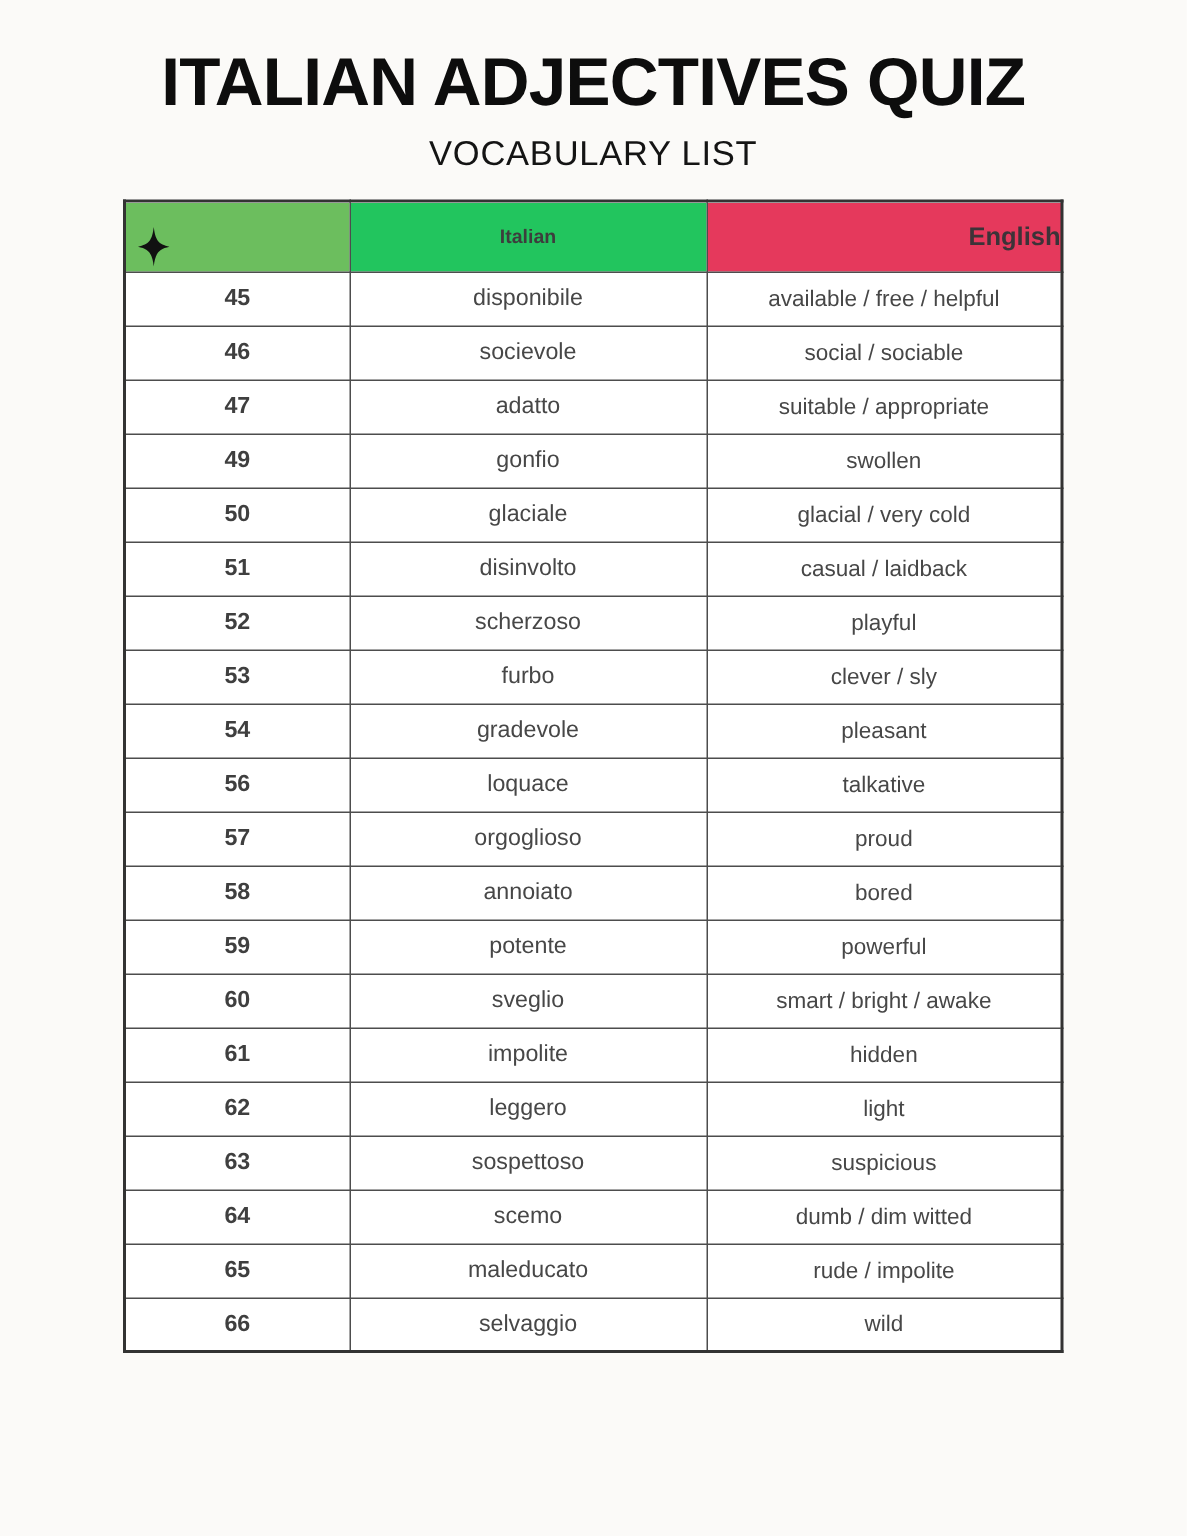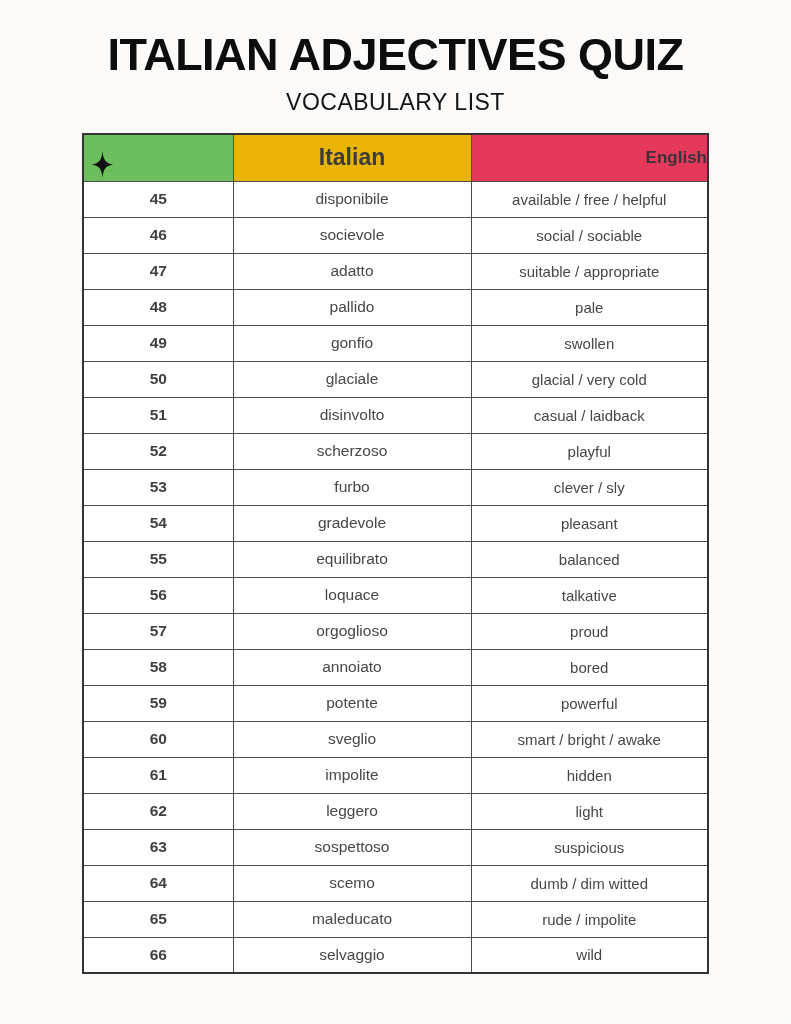--- a/index.html
+++ b/index.html
@@ -62,22 +62,22 @@
   .star-wrap {
     display: flex;
     align-items: flex-end;
     justify-content: flex-start;
     height: 46px;
     padding-left: 8px;
     padding-bottom: 3px;
     box-sizing: border-box;
   }
   .th-it {
-    background: #eab308;
-    font-size: 23px;
+    background: #22c55e;
+    font-size: 13px;
     font-weight: 700;
     color: #3d3d3d;
   }
   .th-en {
     background: var(--red, #e5395c);
     font-size: 17px;
     font-weight: 700;
     color: var(--header-text, #3c3338);
     text-align: right;
   }
@@ -133,25 +133,20 @@
           <td class="td-num">46</td>
           <td class="td-it">socievole</td>
           <td class="td-en">social / sociable</td>
         </tr>
         <tr>
           <td class="td-num">47</td>
           <td class="td-it">adatto</td>
           <td class="td-en">suitable / appropriate</td>
         </tr>
         <tr>
-          <td class="td-num">48</td>
-          <td class="td-it">pallido</td>
-          <td class="td-en">pale</td>
-        </tr>
-        <tr>
           <td class="td-num">49</td>
           <td class="td-it">gonfio</td>
           <td class="td-en">swollen</td>
         </tr>
         <tr>
           <td class="td-num">50</td>
           <td class="td-it">glaciale</td>
           <td class="td-en">glacial / very cold</td>
         </tr>
         <tr>
@@ -166,25 +161,20 @@
         </tr>
         <tr>
           <td class="td-num">53</td>
           <td class="td-it">furbo</td>
           <td class="td-en">clever / sly</td>
         </tr>
         <tr>
           <td class="td-num">54</td>
           <td class="td-it">gradevole</td>
           <td class="td-en">pleasant</td>
-        </tr>
-        <tr>
-          <td class="td-num">55</td>
-          <td class="td-it">equilibrato</td>
-          <td class="td-en">balanced</td>
         </tr>
         <tr>
           <td class="td-num">56</td>
           <td class="td-it">loquace</td>
           <td class="td-en">talkative</td>
         </tr>
         <tr>
           <td class="td-num">57</td>
           <td class="td-it">orgoglioso</td>
           <td class="td-en">proud</td>

